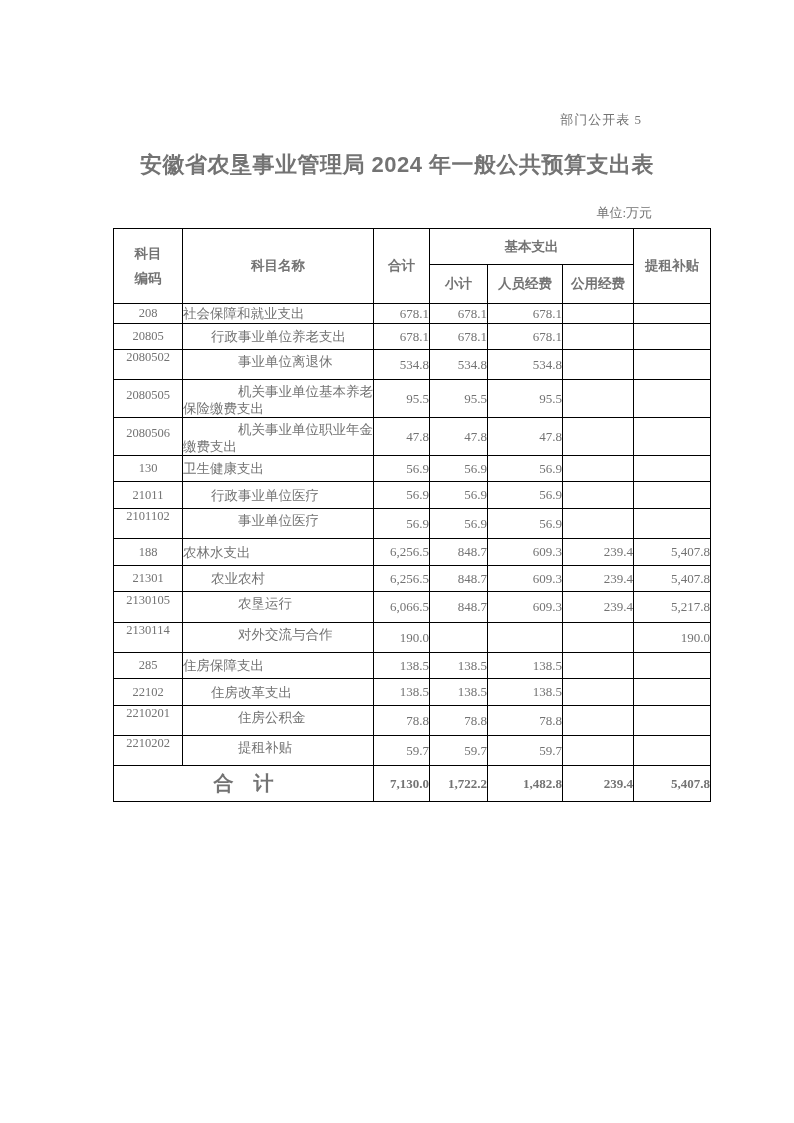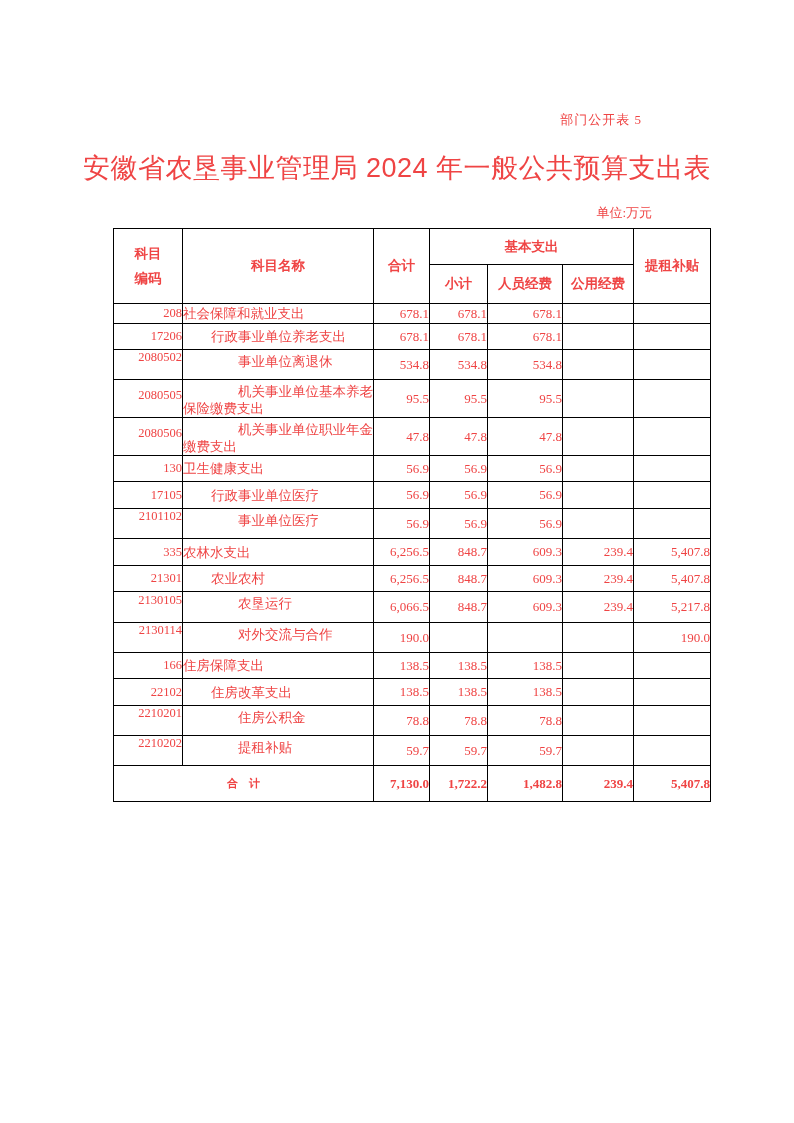--- a/index.html
+++ b/index.html
@@ -1,32 +1,32 @@
 <!DOCTYPE html>
 <html><head>
 <meta charset="utf-8">
 <style>
   html,body { margin:0; padding:0; background:#ffffff; }
   .page {
     position:relative;
     width:794px; height:920px;
     background:#ffffff;
-    color:#ef4444;
+    color:#737373;
     font-family:"Liberation Serif","DejaVu Serif",serif;
     overflow:hidden;
   }
   .corner-label {
     position:absolute; top:111px; right:152px;
     font-size:13px; letter-spacing:1px;
   }
   .doc-title {
     position:absolute; top:150px; left:0; width:100%;
     margin:0; text-align:center;
     font-family:"Liberation Sans","DejaVu Sans",sans-serif;
-    font-weight:normal; font-size:27px; letter-spacing:0.5px;
+    font-weight:bold; font-size:22px; letter-spacing:0.5px;
   }
   .unit-label {
     position:absolute; top:204px; right:142px;
     font-size:13px;
     text-align:center;
   }
   table.budget {
     position:absolute; left:113px; top:228px;
     width:597px; border-collapse:collapse; table-layout:fixed;
   }
@@ -35,42 +35,42 @@
   }
   thead th {
     font-family:"Liberation Sans","DejaVu Sans",sans-serif;
     font-weight:bold; font-size:13.5px;
     text-align:center; vertical-align:middle;
   }
   tr.hrow1 { height:36px; }
   tr.hrow2 { height:39px; }
   .th-code .l1 { margin-bottom:7px; }
   .code-cell {
-    font-size:12.5px; text-align:right; padding-left:4px;margin-top:44px;
+    font-size:12.5px; text-align:center; padding-left:4px;margin-top:44px;
   }
   .name-cell {
     font-size:13.5px; line-height:17px;
     padding-left:4px; padding-right:2px;
   }
   .ind0 { text-indent:0; }
   .ind1 { text-indent:28px; }
   .ind2 { text-indent:55px; }
   .num { text-align:right; font-size:13px; vertical-align:middle; }
   .c-total { padding-right:4px; }
   .c-sub   { padding-right:7px; }
   .c-pers  { padding-right:15px; }
   .c-pub   { padding-right:13px; }
   .c-proj  { padding-right:4px;margin-top:36px; }
   tr.inline td { vertical-align:middle; }
   tr.tall .code-cell { vertical-align:bottom; padding-bottom:14px; }
   tr.tall .name-cell { vertical-align:top; padding-top:3px;font-family:Liberation Serif, serif; }
   .grand-label {
     text-align:center; vertical-align:middle;
     font-family:"Liberation Sans","DejaVu Sans",sans-serif;
-    font-weight:bold; font-size:11px;
+    font-weight:bold; font-size:20px;
   }
   tr.grand .num { font-weight:bold; }
   .page-number {
     position:absolute; top:1074px; left:644px;
     font-size:13px;
   }
 </style>
 </head>
 <body>
 
@@ -113,21 +113,21 @@
         <tr class="inline" style="height: 20px;">
           <td class="code-cell">208</td>
           <td class="name-cell ind0">社会保障和就业支出</td>
           <td class="num c-total">678.1</td>
           <td class="num c-sub">678.1</td>
           <td class="num c-pers">678.1</td>
           <td class="num c-pub"></td>
           <td class="num c-proj"></td>
         </tr>
         <tr class="inline" style="height: 26px;">
-          <td class="code-cell">17206</td>
+          <td class="code-cell">20805</td>
           <td class="name-cell ind1">行政事业单位养老支出</td>
           <td class="num c-total">678.1</td>
           <td class="num c-sub">678.1</td>
           <td class="num c-pers">678.1</td>
           <td class="num c-pub"></td>
           <td class="num c-proj"></td>
         </tr>
         <tr class="tall" style="height: 30px;">
           <td class="code-cell">2080502</td>
           <td class="name-cell ind2">事业单位离退休</td>
@@ -158,39 +158,39 @@
         <tr class="inline" style="height: 26px;">
           <td class="code-cell">130</td>
           <td class="name-cell ind0">卫生健康支出</td>
           <td class="num c-total">56.9</td>
           <td class="num c-sub">56.9</td>
           <td class="num c-pers">56.9</td>
           <td class="num c-pub"></td>
           <td class="num c-proj"></td>
         </tr>
         <tr class="inline" style="height: 27px;">
-          <td class="code-cell">17105</td>
+          <td class="code-cell">21011</td>
           <td class="name-cell ind1">行政事业单位医疗</td>
           <td class="num c-total">56.9</td>
           <td class="num c-sub">56.9</td>
           <td class="num c-pers">56.9</td>
           <td class="num c-pub"></td>
           <td class="num c-proj"></td>
         </tr>
         <tr class="tall" style="height: 30px;">
           <td class="code-cell">2101102</td>
           <td class="name-cell ind2">事业单位医疗</td>
           <td class="num c-total">56.9</td>
           <td class="num c-sub">56.9</td>
           <td class="num c-pers">56.9</td>
           <td class="num c-pub"></td>
           <td class="num c-proj"></td>
         </tr>
         <tr class="inline" style="height: 27px;">
-          <td class="code-cell">335</td>
+          <td class="code-cell">188</td>
           <td class="name-cell ind0">农林水支出</td>
           <td class="num c-total">6,256.5</td>
           <td class="num c-sub">848.7</td>
           <td class="num c-pers">609.3</td>
           <td class="num c-pub">239.4</td>
           <td class="num c-proj">5,407.8</td>
         </tr>
         <tr class="inline" style="height: 26px;">
           <td class="code-cell">21301</td>
           <td class="name-cell ind1">农业农村</td>
@@ -212,21 +212,21 @@
         <tr class="tall" style="height: 30px;">
           <td class="code-cell">2130114</td>
           <td class="name-cell ind2">对外交流与合作</td>
           <td class="num c-total">190.0</td>
           <td class="num c-sub"></td>
           <td class="num c-pers"></td>
           <td class="num c-pub"></td>
           <td class="num c-proj">190.0</td>
         </tr>
         <tr class="inline" style="height: 26px;">
-          <td class="code-cell">166</td>
+          <td class="code-cell">285</td>
           <td class="name-cell ind0">住房保障支出</td>
           <td class="num c-total">138.5</td>
           <td class="num c-sub">138.5</td>
           <td class="num c-pers">138.5</td>
           <td class="num c-pub"></td>
           <td class="num c-proj"></td>
         </tr>
         <tr class="inline" style="height: 27px;">
           <td class="code-cell">22102</td>
           <td class="name-cell ind1">住房改革支出</td>

